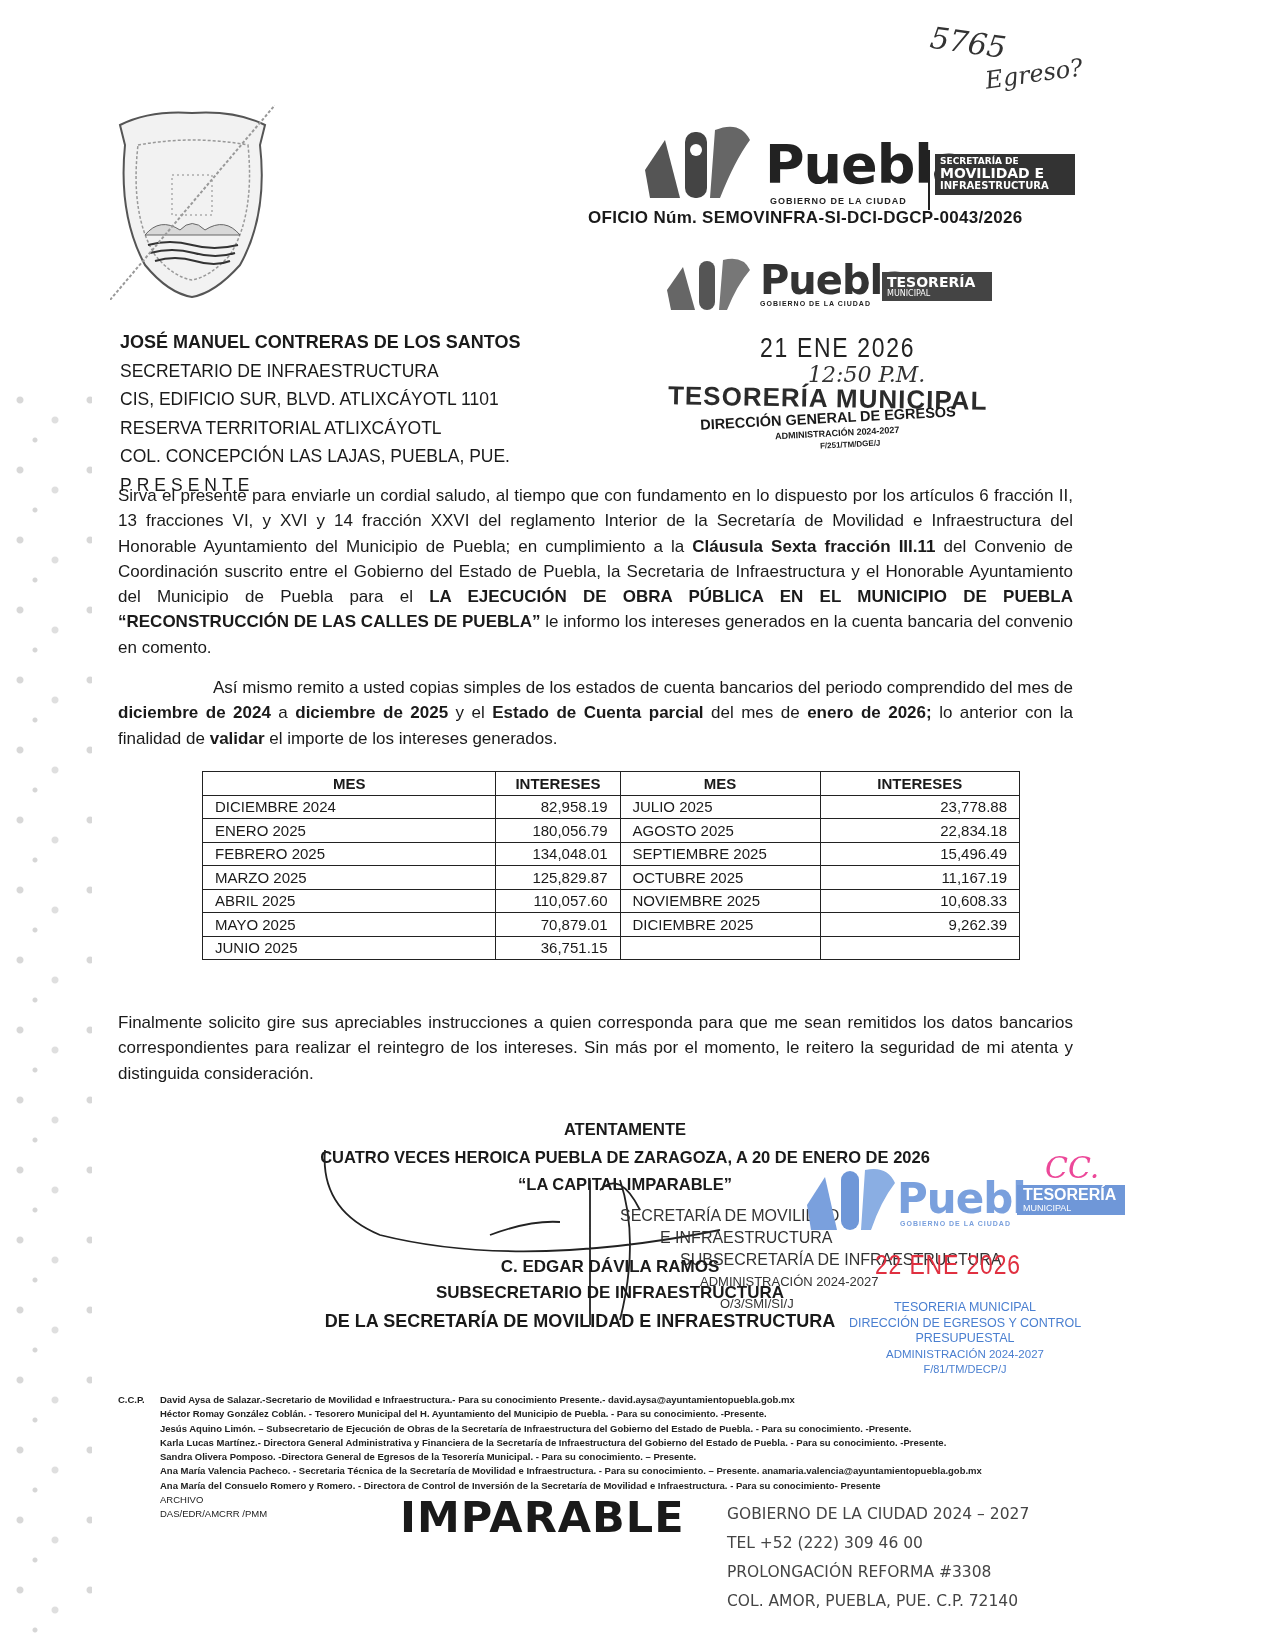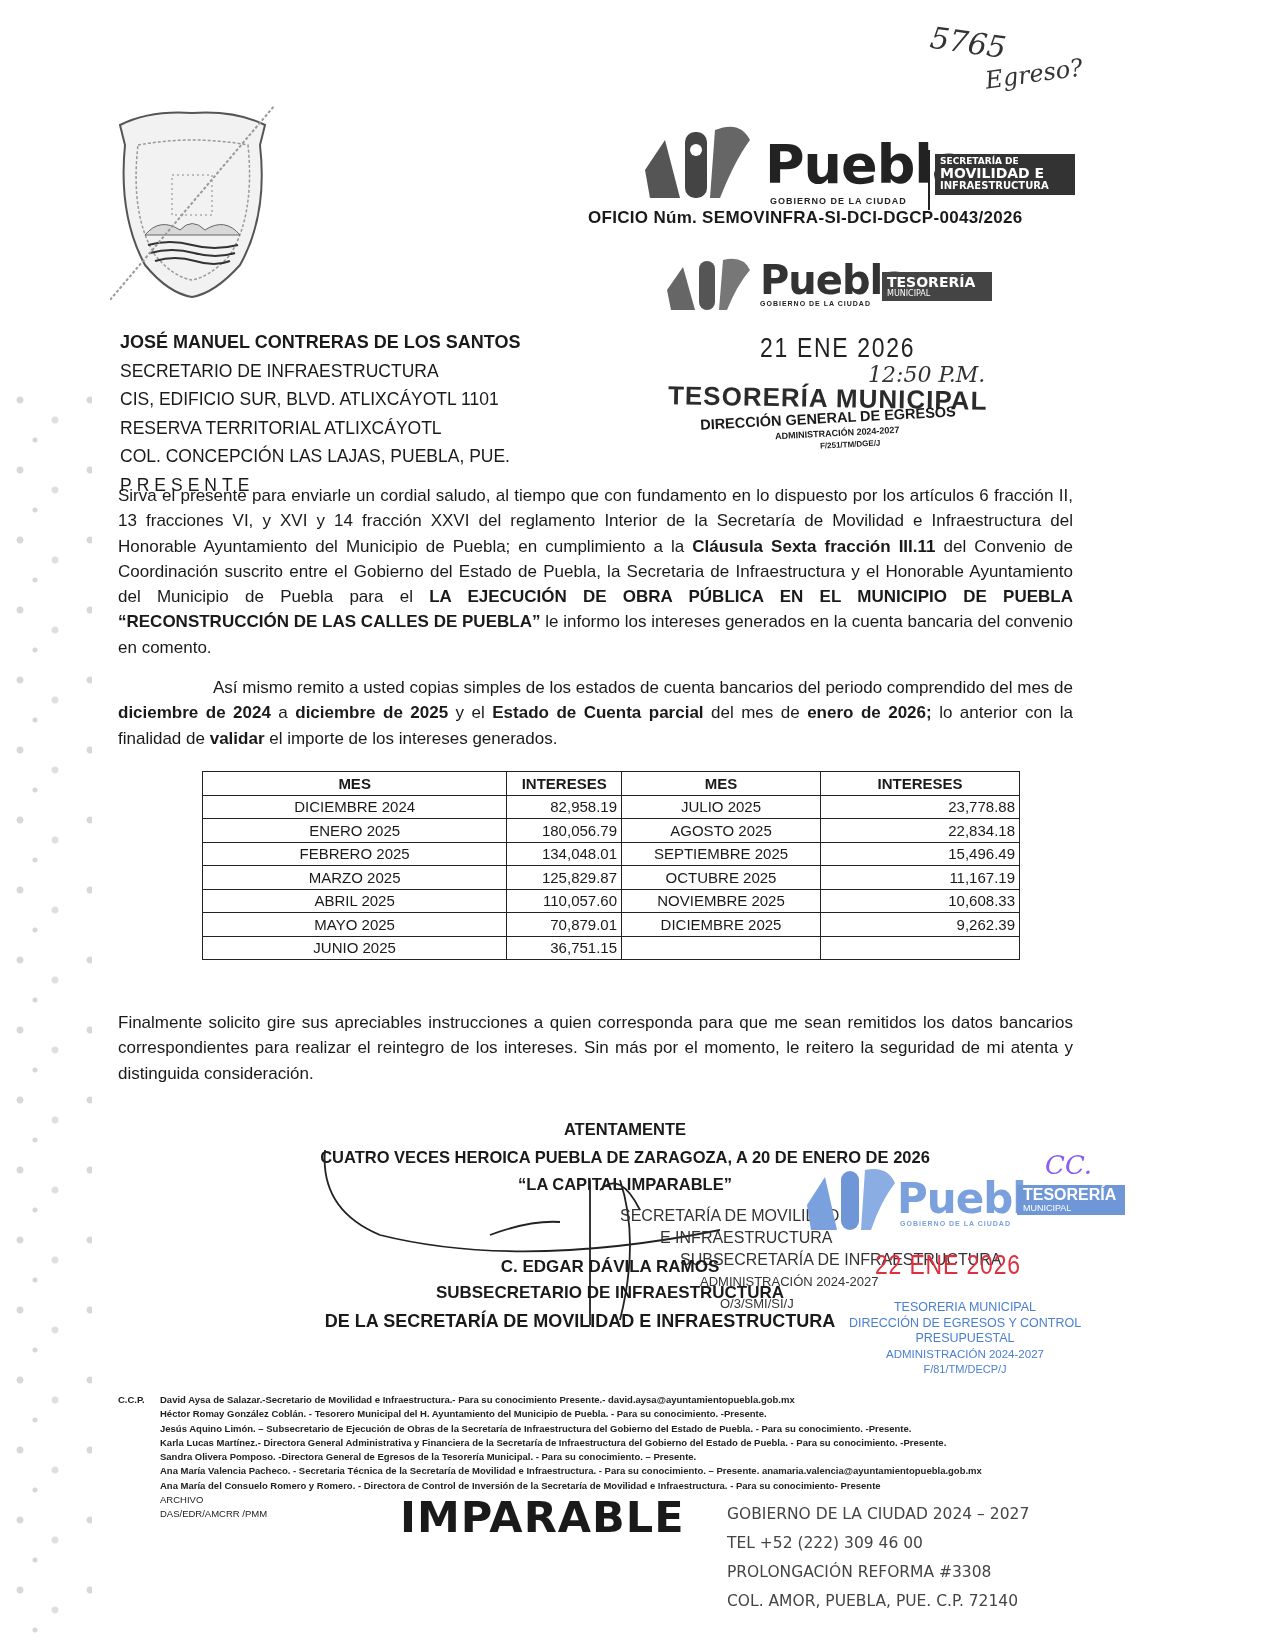--- a/index.html
+++ b/index.html
@@ -23,53 +23,53 @@
   .logo-puebla { font-family:"DejaVu Sans", sans-serif; font-weight:bold; color:#222; letter-spacing:-1px; }
   .logo-sub { font-size:9px; font-weight:bold; letter-spacing:1px; color:#222; }
   .dept-box { background:#333; color:#fff; font-weight:bold; font-family:"DejaVu Sans", sans-serif; line-height:1.05; padding:3px 5px; }
   .oficio { left:588px; top:208px; font-size:17px; font-weight:bold; letter-spacing:.3px; }
   
   .recip { left:120px; top:288px; font-size:17.5px; line-height:28.5px;margin-top:40px; }
   .recip .name { font-weight:bold; font-size:18px; }
   .recip .presente { letter-spacing:5px; }
   
   .stamp-date { left:760px; top:333px; font-family:"Liberation Sans Narrow","Liberation Sans", sans-serif; font-size:27px; letter-spacing:2px; transform:scaleX(.85); transform-origin:left; color:#222; }
-  .stamp-hw { left:868px; top:362px; font-size:22px; }
+  .stamp-hw { left:808px; top:362px; font-size:22px; }
   .stamp-title { left:668px; top:383px; font-size:26px; font-weight:900; letter-spacing:1px; color:#2b2b2b; transform:rotate(1deg); }
   .stamp-sub { left:700px; top:410px; font-size:14.5px; font-weight:bold; transform:rotate(-3deg); }
   .stamp-adm { left:775px; top:428px; font-size:9px; font-weight:bold; transform:rotate(-3deg); }
   .stamp-ref { left:820px; top:440px; font-size:8px; font-weight:bold; transform:rotate(-3deg); }
   
   .para { left:118px; width:955px; font-size:17px; line-height:25.3px; text-align:justify; }
   .p1 { top:483px; }
   .p2 { top:675px; }
   .p3 { top:1010px; }
   b { font-weight:bold; }
   .indent { display:inline-block; width:95px; }
   
   table.int { position:absolute; left:202px; top:771px; width:818px; border-collapse:collapse; font-size:15px; }
-  table.int td, table.int th { border:1.5px solid #222; height:22.5px; padding:0 4px;margin-top:12px; }
+  table.int td, table.int th { border:1.5px solid #222; height:22.5px; padding:0 12px;margin-top:12px; }
   table.int th { font-weight:bold; text-align:center; }
   table.int td.num { text-align:right; }
-  table.int td.mes { text-align:center; }
+  table.int td.mes { text-align:left; }
   table.int th.c1 { width:280px; } table.int th.c2 { width:100px; }
   table.int th.c3 { width:180px; } table.int th.c4 { width:180px; }
   
   .sig { left:300px; width:650px; text-align:center; font-weight:bold; font-size:16.5px; }
   .sig1 { top:1120px; } .sig2 { top:1148px; } .sig3 { top:1175px; }
   .sig-name { left:300px; width:620px; top:1257px; text-align:center; font-weight:bold; font-size:17px; }
   .sig-role1 { left:300px; width:620px; top:1283px; text-align:center; font-weight:bold; font-size:17px; }
   .sig-role2 { left:240px; width:680px; top:1311px; text-align:center; font-weight:bold; font-size:18px; }
   .semov-stamp { left:620px; top:1205px; font-size:16px; color:#333; line-height:22px; }
   
   .blue { color:#4a7fd0; }
   .blue-box { background:#6f97d8; color:#fff; font-weight:bold; padding:2px 6px; line-height:1.05; font-size:16px; }
   .red-date { left:875px; top:1250px; color:#e03040; font-size:27px; letter-spacing:1px; transform:scaleX(.85); transform-origin:left; }
   .blue-text { left:845px; width:240px; text-align:center; font-size:12.5px; line-height:15.5px; }
-  .cc { left:1045px; top:1150px; font-size:26px; color:#8b5cf6; font-family:"DejaVu Serif", serif; font-style:italic; }
+  .cc { left:1045px; top:1150px; font-size:30px; color:#ec4899; font-family:"DejaVu Serif", serif; font-style:italic; }
   
   .ccp { left:118px; top:1393px; font-size:9.5px; line-height:14.3px; color:#222; font-weight:bold; }
   .ccp .lbl { position:absolute; left:0; top:0; width:40px; }
   .ccp .lines { position:absolute; left:42px; top:0; width:900px; }
   
   .lacap { left:400px; top:1497px; text-align:center; }
   .lacap .l1 { font-size:27px; letter-spacing:7px; font-weight:bold; }
   .lacap .l2 { font-size:43px; font-weight:900; letter-spacing:1px; line-height:40px; font-family:"DejaVu Sans", sans-serif; }
   .addr { left:727px; top:1500px; font-size:15.5px; line-height:29px; color:#444; font-family:"DejaVu Sans", sans-serif; }
 </style>

